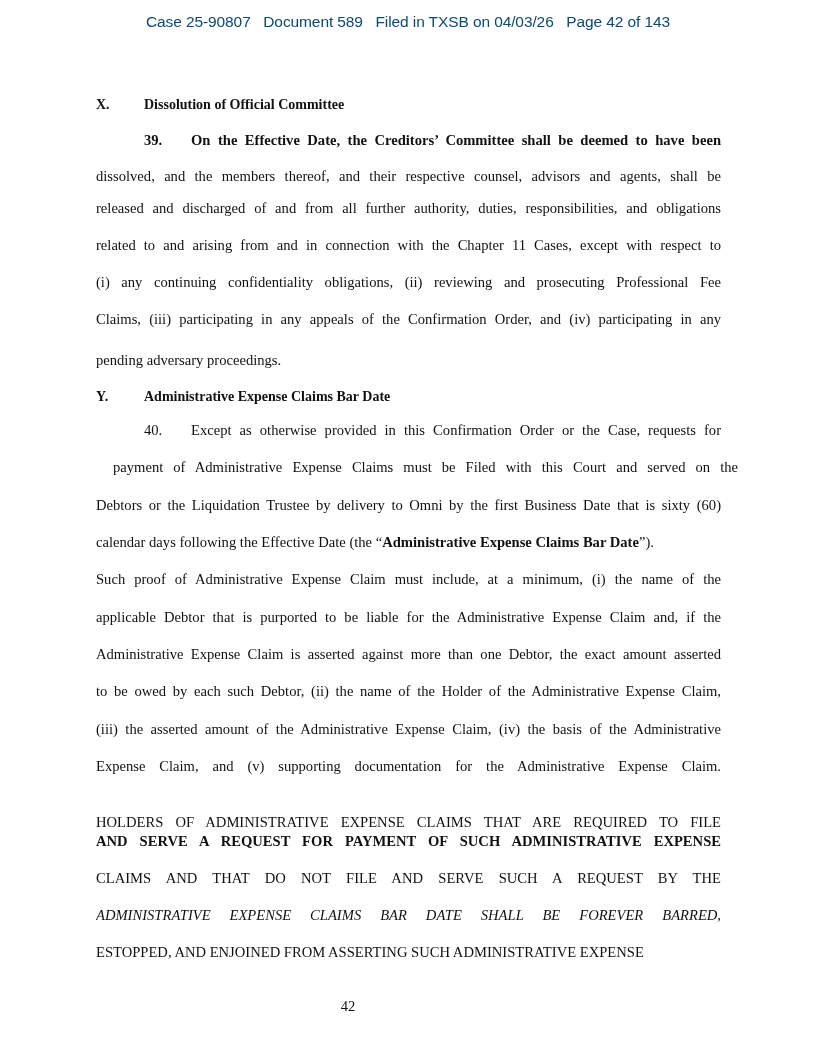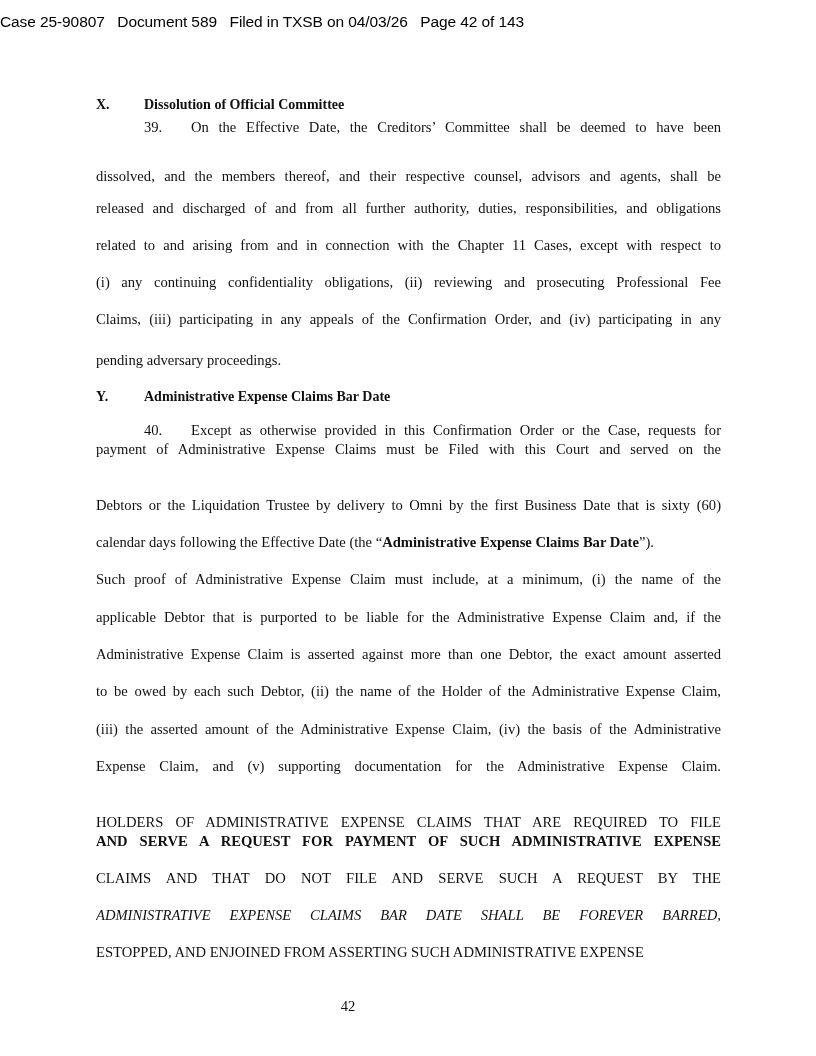--- a/index.html
+++ b/index.html
@@ -13,23 +13,24 @@
       position: relative;
       overflow: hidden;
       font-family: "Liberation Serif", "DejaVu Serif", serif;
       color: #111111;
     }
     .stamp {
       position: absolute;
       top: 13px;
       left: 0;
       width: 816px;
+      text-align: center;
       font-family: "Liberation Sans", "DejaVu Sans", sans-serif;
       font-size: 15.5px;
-      color: #000000;
+      color: #0c4a6e;
       white-space: pre;
       letter-spacing: -0.1px;
     }
     .line {
       position: absolute;
       left: 96px;
       width: 625px;
       font-size: 14.6px;
       line-height: 18px;
       white-space: nowrap;
@@ -82,38 +83,38 @@
 <body>
 
 <div>
 
   <div class="stamp">Case 25-90807   Document 589   Filed in TXSB on 04/03/26   Page 42 of 143</div>
 
   <div class="heading" style="top:96px;">
     <span class="letter">X.</span><span>Dissolution of Official Committee</span>
   </div>
 
-  <div class="indent-line" style="top:118px;">
+  <div class="indent-line" style="top:131px;font-weight:bold;">
     <span class="num">39.</span><span>On the Effective Date, the Creditors’ Committee shall be deemed to have been</span>
   </div>
   <div class="line just" style="top:167px;">dissolved, and the members thereof, and their respective counsel, advisors and agents, shall be</div>
   <div class="line just" style="top:199px;">released and discharged of and from all further authority, duties, responsibilities, and obligations</div>
   <div class="line just" style="top:236px;">related to and arising from and in connection with the Chapter 11 Cases, except with respect to</div>
   <div class="line just" style="top:273px;">(i) any continuing confidentiality obligations, (ii) reviewing and prosecuting Professional Fee</div>
   <div class="line just" style="top:310px;">Claims, (iii) participating in any appeals of the Confirmation Order, and (iv) participating in any</div>
   <div class="line" style="top:351px;">pending adversary proceedings.</div>
 
   <div class="heading" style="top:388px;">
     <span class="letter">Y.</span><span>Administrative Expense Claims Bar Date</span>
   </div>
 
   <div class="indent-line" style="top:421px;">
     <span class="num">40.</span><span>Except as otherwise provided in this Confirmation Order or the Case, requests for</span>
   </div>
-  <div class="line just" style="top:440px;">payment of Administrative Expense Claims must be Filed with this Court and served on the</div>
+  <div class="line just" style="top:458px;margin-left:17px;">payment of Administrative Expense Claims must be Filed with this Court and served on the</div>
   <div class="line just" style="top:496px;">Debtors or the Liquidation Trustee by delivery to Omni by the first Business Date that is sixty (60)</div>
   <div class="line" style="top:533px;">
     <span>calendar days following the Effective Date (the “</span><b class="defined">Administrative Expense Claims Bar Date</b><span>”).</span>
   </div>
   <div class="line just" style="top:570px;">Such proof of Administrative Expense Claim must include, at a minimum, (i) the name of the</div>
   <div class="line just" style="top:608px;">applicable Debtor that is purported to be liable for the Administrative Expense Claim and, if the</div>
   <div class="line just" style="top:645px;">Administrative Expense Claim is asserted against more than one Debtor, the exact amount asserted</div>
   <div class="line just" style="top:682px;">to be owed by each such Debtor, (ii) the name of the Holder of the Administrative Expense Claim,</div>
   <div class="line just" style="top:720px;">(iii) the asserted amount of the Administrative Expense Claim, (iv) the basis of the Administrative</div>
   <div class="line just" style="top:757px;">Expense Claim, and (v) supporting documentation for the Administrative Expense Claim.</div>

